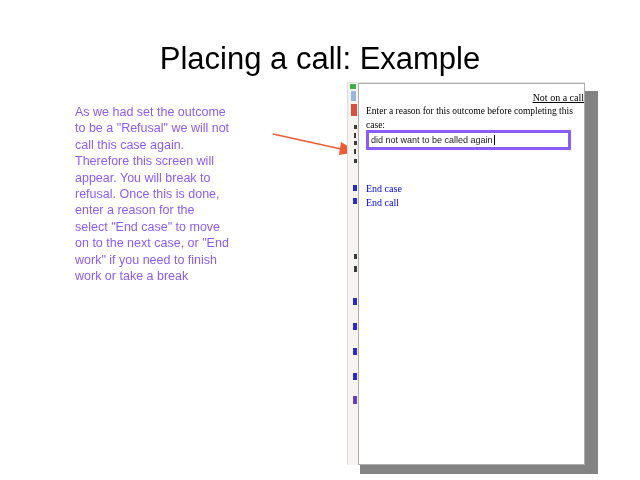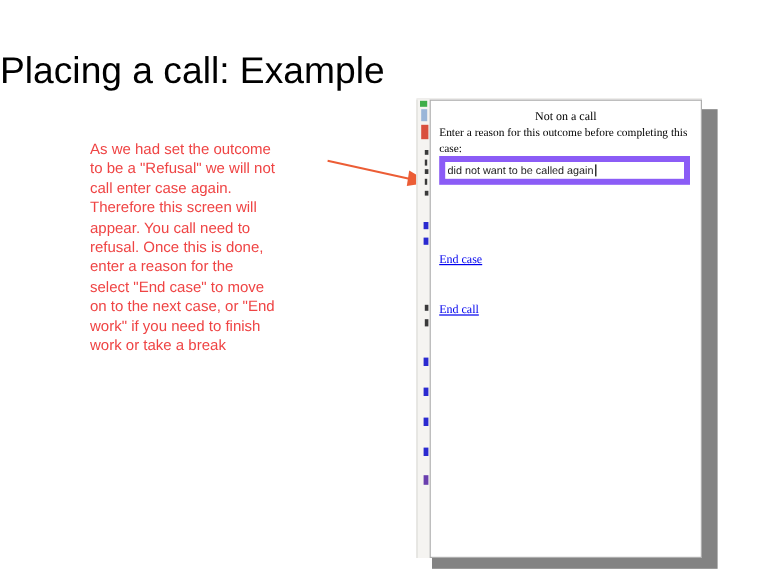--- a/index.html
+++ b/index.html
@@ -3,29 +3,29 @@
 <meta charset="utf-8">
 <style>
   html,body{margin:0;padding:0;}
   body{
     width:640px;height:480px;position:relative;overflow:hidden;
     background:#ffffff;font-family:"Liberation Sans",sans-serif;color:#000;
   }
 
   
   .slide-title{
-    position:absolute;top:41px;left:0;width:640px;text-align:left;
+    position:absolute;top:41px;left:0;width:640px;text-align:center;
     font-size:31px;font-weight:400;letter-spacing:0;color:#000;
     font-family:"Liberation Sans",sans-serif;
   }
 
   
   .body-text{
-    position:absolute;left:75px;top:116px;
-    font-size:12.5px;line-height:16.4px;white-space:nowrap;color:#ef4444;
+    position:absolute;left:75px;top:104px;
+    font-size:12.5px;line-height:16.4px;white-space:nowrap;color:#8b5cf6;
   }
 
   
   .arrow-svg{position:absolute;left:267px;top:124px;width:96px;height:36px;}
 
   
   .shot{
     position:absolute;left:347px;top:82px;width:238px;height:382px;
     display:flex;background:#fff;
     box-shadow:13px 9px 0 #838383;
@@ -36,52 +36,53 @@
     background:#f5f4f1;border-left:1px solid #dddcd7;box-sizing:border-box;
   }
   .frag{position:absolute;display:block;}
 
   .panel{
     position:relative;flex:1;background:#ffffff;
     border:1px solid #aeaeae;box-sizing:border-box;
     font-family:"Liberation Serif",serif;color:#000;
   }
   .panel-heading{
-    position:absolute;top:8px;left:0;width:100%;text-align:center;
+    position:absolute;top:8px;left:0;width:100%;text-align:right;
     font-size:10px;
+    text-decoration:underline;
   }
   .panel-prompt{
     position:absolute;top:21px;left:7px;right:3px;
     font-size:9.5px;line-height:13.5px;white-space:nowrap;
   }
   .reason-input{
     position:absolute;top:46px;left:7px;width:197px;height:14px;
-    border:5px solid #8b5cf6;background:#fff;box-sizing:content-box;
+    border:3px solid #8b5cf6;background:#fff;box-sizing:content-box;
     display:flex;align-items:center;padding-left:2px;
     font-family:"Liberation Sans",sans-serif;font-size:9px;color:#222;
     white-space:nowrap;overflow:hidden;
   }
   .caret{width:1px;height:10px;background:#000;margin-left:1px;flex:0 0 1px;}
   .panel-links{
     position:absolute;top:98px;left:7px;
     font-size:10px;line-height:14px;
   }
-  .panel-links a{color:#0000ee;text-decoration:underline;display:block;cursor:pointer;margin-top:28px;}
+  .panel-links a{color:#0000ee;display:block;cursor:pointer;}
 </style>
 </head>
 <body>
 
 <div class="slide-title">Placing a call: Example</div>
 
 <div class="body-text">
   <div>As we had set the outcome</div>
   <div>to be a "Refusal" we will not</div>
-  <div>call enter case again.</div>
+  <div>call this case again.</div>
   <div>Therefore this screen will</div>
-  <div>appear. You call need to</div>
+  <div>appear. You will break to</div>
   <div>refusal. Once this is done,</div>
   <div>enter a reason for the</div>
   <div>select "End case" to move</div>
   <div>on to the next case, or "End</div>
   <div>work" if you need to finish</div>
   <div>work or take a break</div>
 </div>
 
 <svg class="arrow-svg" viewBox="0 0 96 36">
   <line x1="6" y1="10" x2="74" y2="25" stroke-width="1.6" stroke="#ec5d35"></line>

